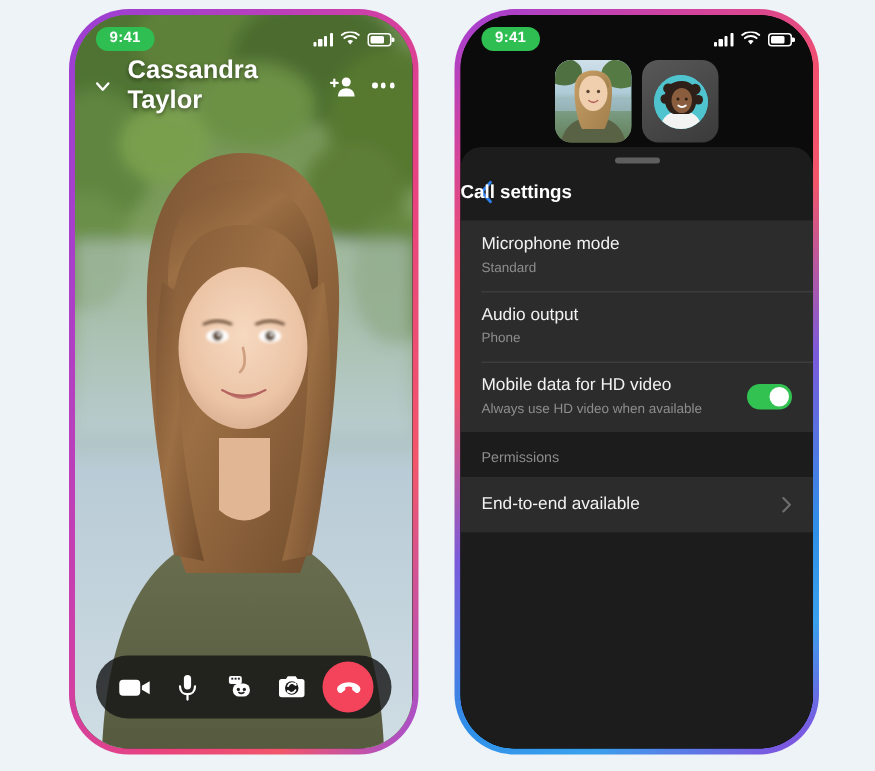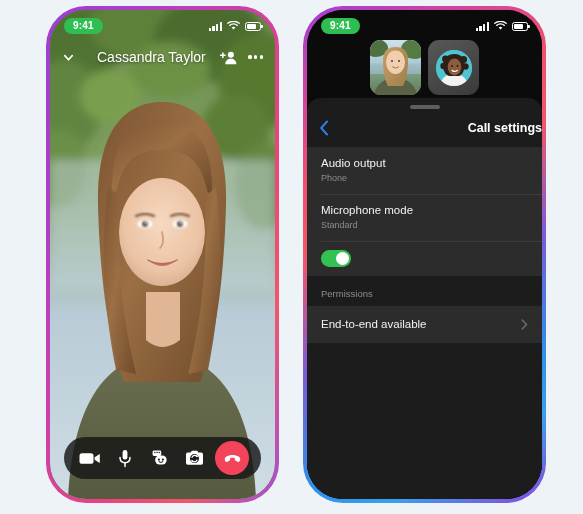--- a/index.html
+++ b/index.html
@@ -51,21 +51,21 @@
   .batt span{display:block;height:100%;width:72%;background:#fff;border-radius:1px;}
 
   
   .video-bg{position:absolute;inset:0;overflow:hidden;background:#7f8f6d;}
   .call-header{
     position:absolute;top:32px;left:0;right:0;height:30px;z-index:30;
     display:flex;align-items:center;padding:0 12px;box-sizing:border-box;
     color:#fff;
   }
   .chev-down{width:13px;height:13px;flex:0 0 auto;}
-  .caller-name{font-size:14px;font-weight:normal;margin-left:22px;flex:1;
+  .caller-name{font-size:17px;font-weight:bold;margin-left:10px;flex:1;
     text-shadow:0 1px 3px rgba(0,0,0,.45);}
   .hdr-actions{display:flex;align-items:center;gap:11px;}
   .add-person{width:17px;height:15px;}
   .dots{display:flex;gap:2.5px;align-items:center;}
   .dots b{width:3.2px;height:3.2px;border-radius:50%;background:#fff;display:block;}
 
   
   .control-bar{
     position:absolute;left:14px;right:14px;bottom:20px;height:42px;
     background:rgba(22,22,22,.82);border-radius:23px;z-index:30;
@@ -98,21 +98,21 @@
     position:absolute;left:0;right:0;top:88px;bottom:0;
     background:#1c1c1c;border-radius:14px 14px 0 0;overflow:hidden;
   }
   .grabber{width:30px;height:3.5px;border-radius:2px;background:#5e5e5e;margin:7px auto 0;}
   .sheet-header{
     height:38px;display:flex;align-items:center;position:relative;
     padding:0 12px;box-sizing:border-box;
   }
   .back-chev{width:11px;height:16px;}
   .sheet-title{
-    position:absolute;left:0;right:0;text-align:right;
+    position:absolute;left:0;right:0;text-align:left;
     color:#fff;font-size:12.5px;font-weight:bold;pointer-events:none;
   }
   .section-head{
     padding:12px 14px 7px;color:#8d8d8d;font-size:9.5px;background:#1c1c1c;
   }
   .rows{background:#2c2c2c;}
   .row{
     padding:9px 14px;box-sizing:border-box;position:relative;
     display:flex;align-items:center;
   }
@@ -382,33 +382,37 @@
           <svg class="back-chev" viewBox="0 0 11 16">
             <path d="M8 1.5 L2.2 8 L8 14.5" stroke="#2f7de8" stroke-width="2" fill="none" stroke-linecap="round" stroke-linejoin="round"></path>
           </svg>
           <div class="sheet-title">Call settings</div>
         </div>
 
         <div class="rows">
 
           <div class="row">
             <div class="row-texts">
+              <div class="row-title">Microphone mode</div>
+              <div class="row-sub">Standard</div>
+            </div>
+          </div>
+
+          <div class="row">
+            <div class="row-texts">
               <div class="row-title">Audio output</div>
               <div class="row-sub">Phone</div>
             </div>
           </div>
 
           <div class="row">
             <div class="row-texts">
-              <div class="row-title">Microphone mode</div>
-              <div class="row-sub">Standard</div>
-            </div>
-          </div>
-
-          <div class="row">
+              <div class="row-title">Mobile data for HD video</div>
+              <div class="row-sub">Always use HD video when available</div>
+            </div>
             <div class="toggle">
                 <i></i>
               </div>
           </div>
 
         </div>
 
         <div class="section-head">Permissions</div>
         <div class="rows">
           <div class="row row-single">

